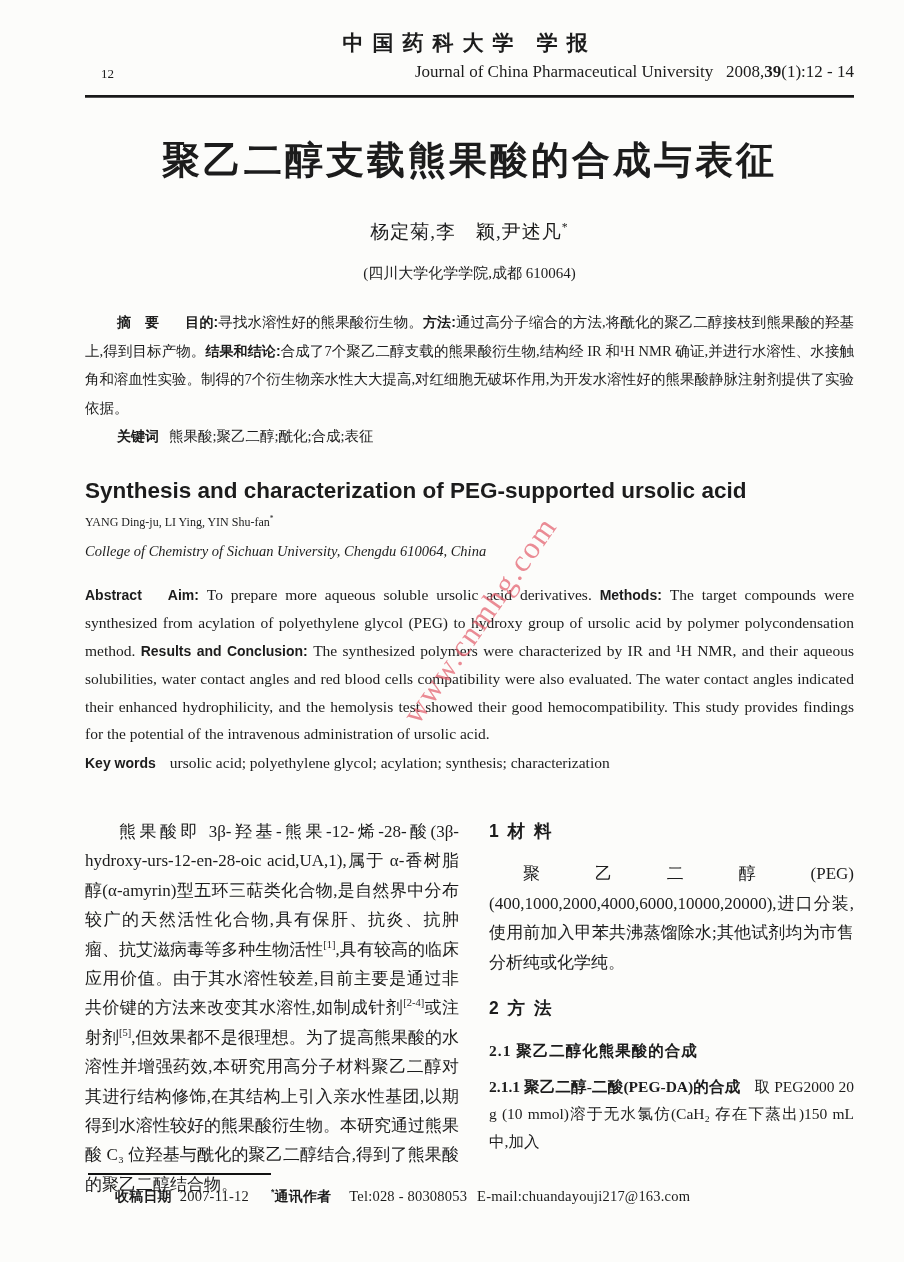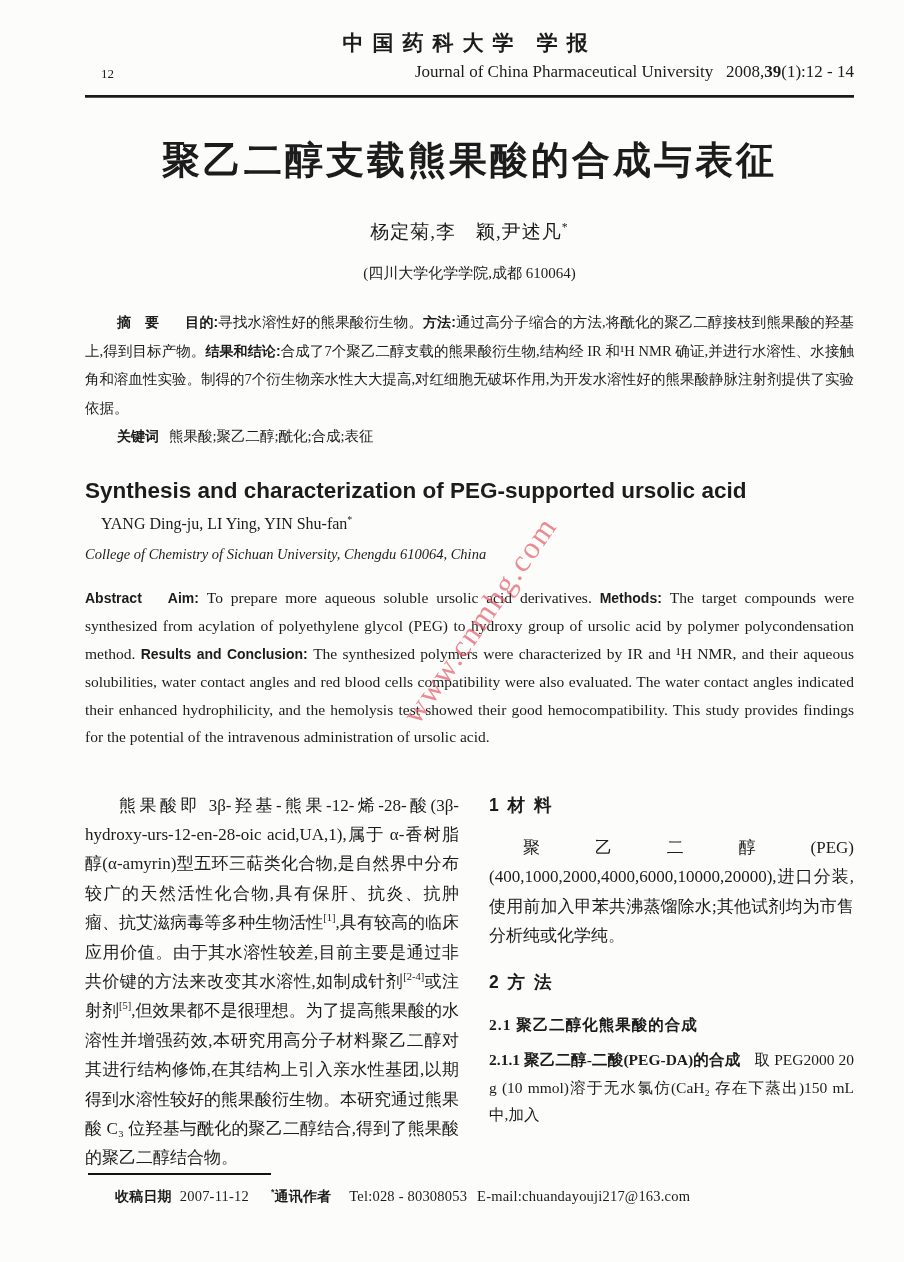--- a/index.html
+++ b/index.html
@@ -53,21 +53,21 @@
   .meta-line { font-size:14.5px; line-height:28.5px; padding-left:2.2em; }
   .meta-line .blk { margin-right:10px; }
   .meta-gap { display:inline-block; width:26px; }
 
   
   .en-title {
     margin-top:27px;
     font-family:"Liberation Sans", sans-serif;
     font-weight:bold; font-size:22.5px;
   }
-  .en-authors { margin-top:11px; font-size:16px;margin-left:16px; }
+  .en-authors { margin-top:11px; font-size:12px; }
   .en-affiliation { margin-top:13px; font-size:14.5px; font-style:italic; }
   .en-abstract {
     margin-top:21px;
     font-size:15.5px; line-height:27.5px; text-align:justify;
   }
   .en-blk { font-weight:bold; font-family:"Liberation Sans", sans-serif; font-size:14px; }
   .en-keywords { margin-top:1px; font-size:15.5px; line-height:27.5px; }
   .en-keywords .en-blk { margin-right:14px; }
 
   
@@ -142,20 +142,23 @@
       <span class="blk">关键词</span><span>熊果酸;聚乙二醇;酰化;合成;表征</span>
     </div>
 
     <div class="en-title">Synthesis and characterization of PEG-supported ursolic acid</div>
     <div class="en-authors"><span>YANG Ding-ju, LI Ying, YIN Shu-fan</span><sup>*</sup></div>
     <div class="en-affiliation">College of Chemistry of Sichuan University, Chengdu 610064, China</div>
 
     <div class="en-abstract">
       <span class="en-blk">Abstract</span><span class="meta-gap"></span><span class="en-blk">Aim:</span>&nbsp;<span>To prepare more aqueous soluble ursolic acid derivatives.</span>&nbsp;<span class="en-blk">Methods:</span>&nbsp;<span>The target compounds were synthesized from acylation of polyethylene glycol (PEG) to hydroxy group of ursolic acid by polymer polycondensation method.</span>&nbsp;<span class="en-blk">Results and Conclusion:</span>&nbsp;<span>The synthesized polymers were characterized by IR and ¹H NMR, and their aqueous solubilities, water contact angles and red blood cells compatibility were also evaluated. The water contact angles indicated their enhanced hydrophilicity, and the hemolysis test showed their good hemocompatibility. This study provides findings for the potential of the intravenous administration of ursolic acid.</span>
     </div>
+    <div class="en-keywords">
+      <span class="en-blk">Key words</span><span>ursolic acid; polyethylene glycol; acylation; synthesis; characterization</span>
+    </div>
 
     <div class="columns">
       <div class="col-left cn-body">
         <p><span>熊果酸即 3β-羟基-熊果-12-烯-28-酸(3β-hydroxy-urs-12-en-28-oic acid,UA,1),属于 α-香树脂醇(α-amyrin)型五环三萜类化合物,是自然界中分布较广的天然活性化合物,具有保肝、抗炎、抗肿瘤、抗艾滋病毒等多种生物活性</span><sup>[1]</sup><span>,具有较高的临床应用价值。由于其水溶性较差,目前主要是通过非共价键的方法来改变其水溶性,如制成针剂</span><sup>[2-4]</sup><span>或注射剂</span><sup>[5]</sup><span>,但效果都不是很理想。为了提高熊果酸的水溶性并增强药效,本研究用高分子材料聚乙二醇对其进行结构修饰,在其结构上引入亲水性基团,以期得到水溶性较好的熊果酸衍生物。本研究通过熊果酸 C₃ 位羟基与酰化的聚乙二醇结合,得到了熊果酸的聚乙二醇结合物。</span></p>
       </div>
 
       <div class="col-right cn-body">
         <div class="sec-heading">1 材 料</div>
         <p>聚乙二醇(PEG)(400,1000,2000,4000,6000,10000,20000),进口分装,使用前加入甲苯共沸蒸馏除水;其他试剂均为市售分析纯或化学纯。</p>
         <div class="sec-heading second">2 方 法</div>

